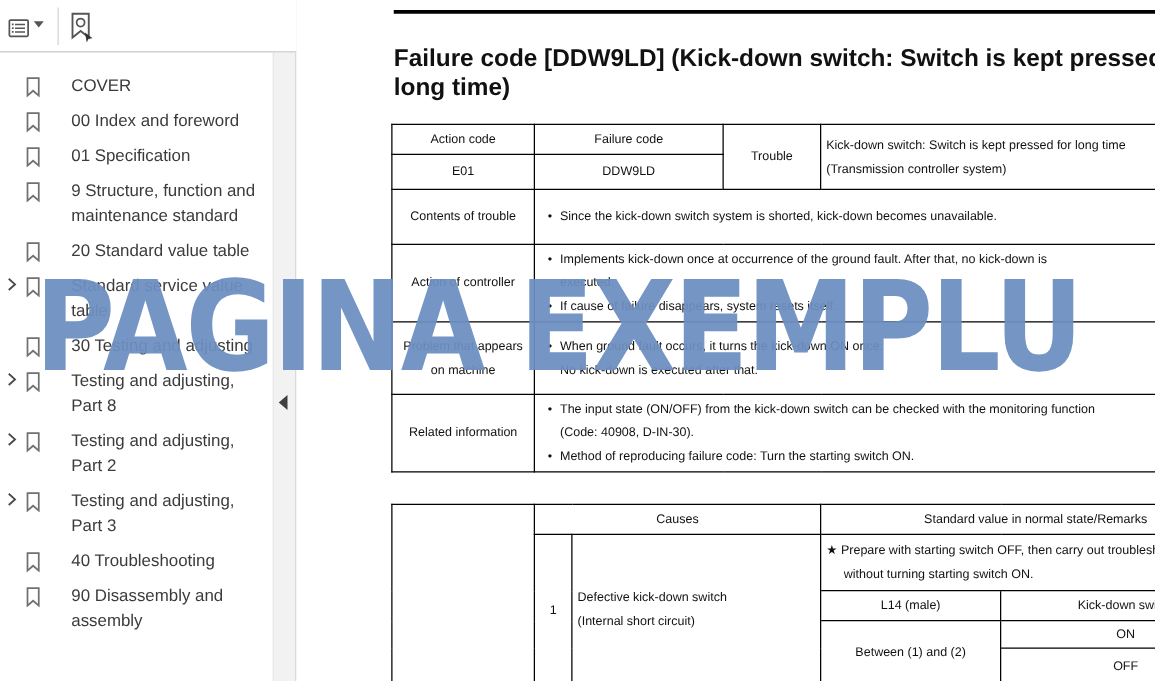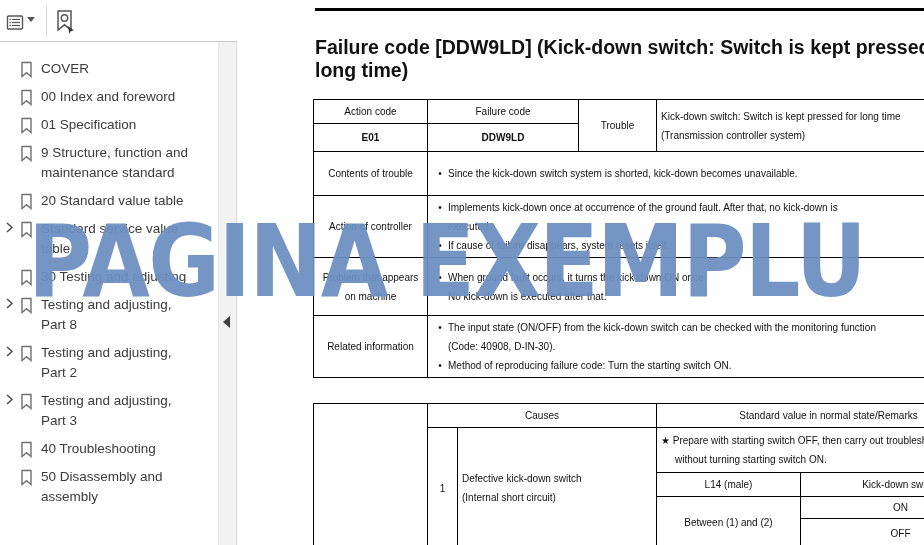--- a/index.html
+++ b/index.html
@@ -13,42 +13,42 @@
                 border-bottom:1px solid #c9c9c9; z-index:3; }
   .tb-btn { position:absolute; top:9px; width:26px; height:26px; display:flex; align-items:center; justify-content:center; cursor:pointer; }
   .tb-sep { position:absolute; left:46px; top:6px; width:1px; height:30px; background:#d4d4d4; }
   .caret { position:absolute; left:27px; top:17px; width:0; height:0;
            border-left:4px solid transparent; border-right:4px solid transparent; border-top:5px solid #555; }
   .sb-list { position:absolute; left:0; top:43px; width:218px; height:502px; padding-top:16px; overflow:hidden; }
   .sb-item { display:flex; align-items:flex-start; margin:0 0 8px 0; color:#3b3b3b; font-size:13.5px; line-height:20px; cursor:pointer; }
   .sb-item .chev { flex:0 0 14px; margin-left:5px; margin-top:3px; }
   .sb-item .nochev { flex:0 0 19px; }
   .sb-item .bmk { flex:0 0 22px; margin-top:2px; }
-  .sb-item .lbl { flex:1 1 auto; padding-right:6px; }
+  .sb-item .lbl { flex:1 1 auto; padding-right:6px;margin-left:16px; }
   .sb-item.top .lbl { max-width:178px; }
   .sb-item.indent .lbl { max-width:158px; }
 
   
   .gutter { position:absolute; left:218px; top:0; width:19px; height:545px; background:#f2f2f2;
             border-left:1px solid #e4e4e4; border-right:1px solid #dadada; z-index:1; }
   .gutter-top { position:absolute; left:218px; top:0; width:19px; height:42px; background:#fff; z-index:2;}
   .collapse-arrow { position:absolute; left:223px; top:316px; width:0; height:0; z-index:4; cursor:pointer;
             border-top:6px solid transparent; border-bottom:6px solid transparent; border-right:7px solid #3f3f3f; }
 
   
   .page { position:absolute; left:238px; top:0; width:686px; height:545px; background:#fff; overflow:visible; }
   .top-rule { position:absolute; left:315px; top:8px; width:700px; height:3px; background:#000; }
   .doc-title { position:absolute; left:315px; top:36px; font-size:19.5px; font-weight:bold; color:#111;
                line-height:23px; white-space:nowrap; }
 
   table.doc-table { position:absolute; border-collapse:collapse; table-layout:fixed; background:#fff; }
   table.doc-table td { border:1px solid #000; font-size:10px; color:#111; line-height:19px;
                        vertical-align:middle; padding:1px 4px; overflow:hidden; }
   td.lab { text-align:center; }
-  td.bold { font-weight:bold; text-align:center; }
+  td.bold { font-weight:normal; text-align:center; }
   td.hdr { text-align:center; }
   .nw { white-space:nowrap; }
   .blt { display:flex; align-items:flex-start; }
   .blt .dot { flex:0 0 16px; text-align:center; }
   .blt .txt { flex:1 1 auto; }
   .blt .txt div { white-space:nowrap; }
   td.note-cell { vertical-align:top; padding-top:4px; }
   .note-ind { padding-left:14px; white-space:nowrap; }
 
   #t1 { left:75px; top:99px; width:687px; }
@@ -194,21 +194,21 @@
       <span class="lbl">40 Troubleshooting</span>
     </div>
 
     <div class="sb-item top">
       <span class="nochev"></span>
       <span class="bmk">
         <svg width="15" height="17" viewBox="0 0 15 17">
             <path d="M3 1.5h9v14l-4.5-3.9L3 15.5z" fill="none" stroke="#707070" stroke-width="1.4"></path>
           </svg>
       </span>
-      <span class="lbl">50 Disassembly and assembly</span>
+      <span class="lbl">90 Disassembly and assembly</span>
     </div>
 
 
   </div>
 </div>
 
 <div class="gutter"></div>
 <div class="gutter-top"></div>
 <div class="collapse-arrow"></div>
 

